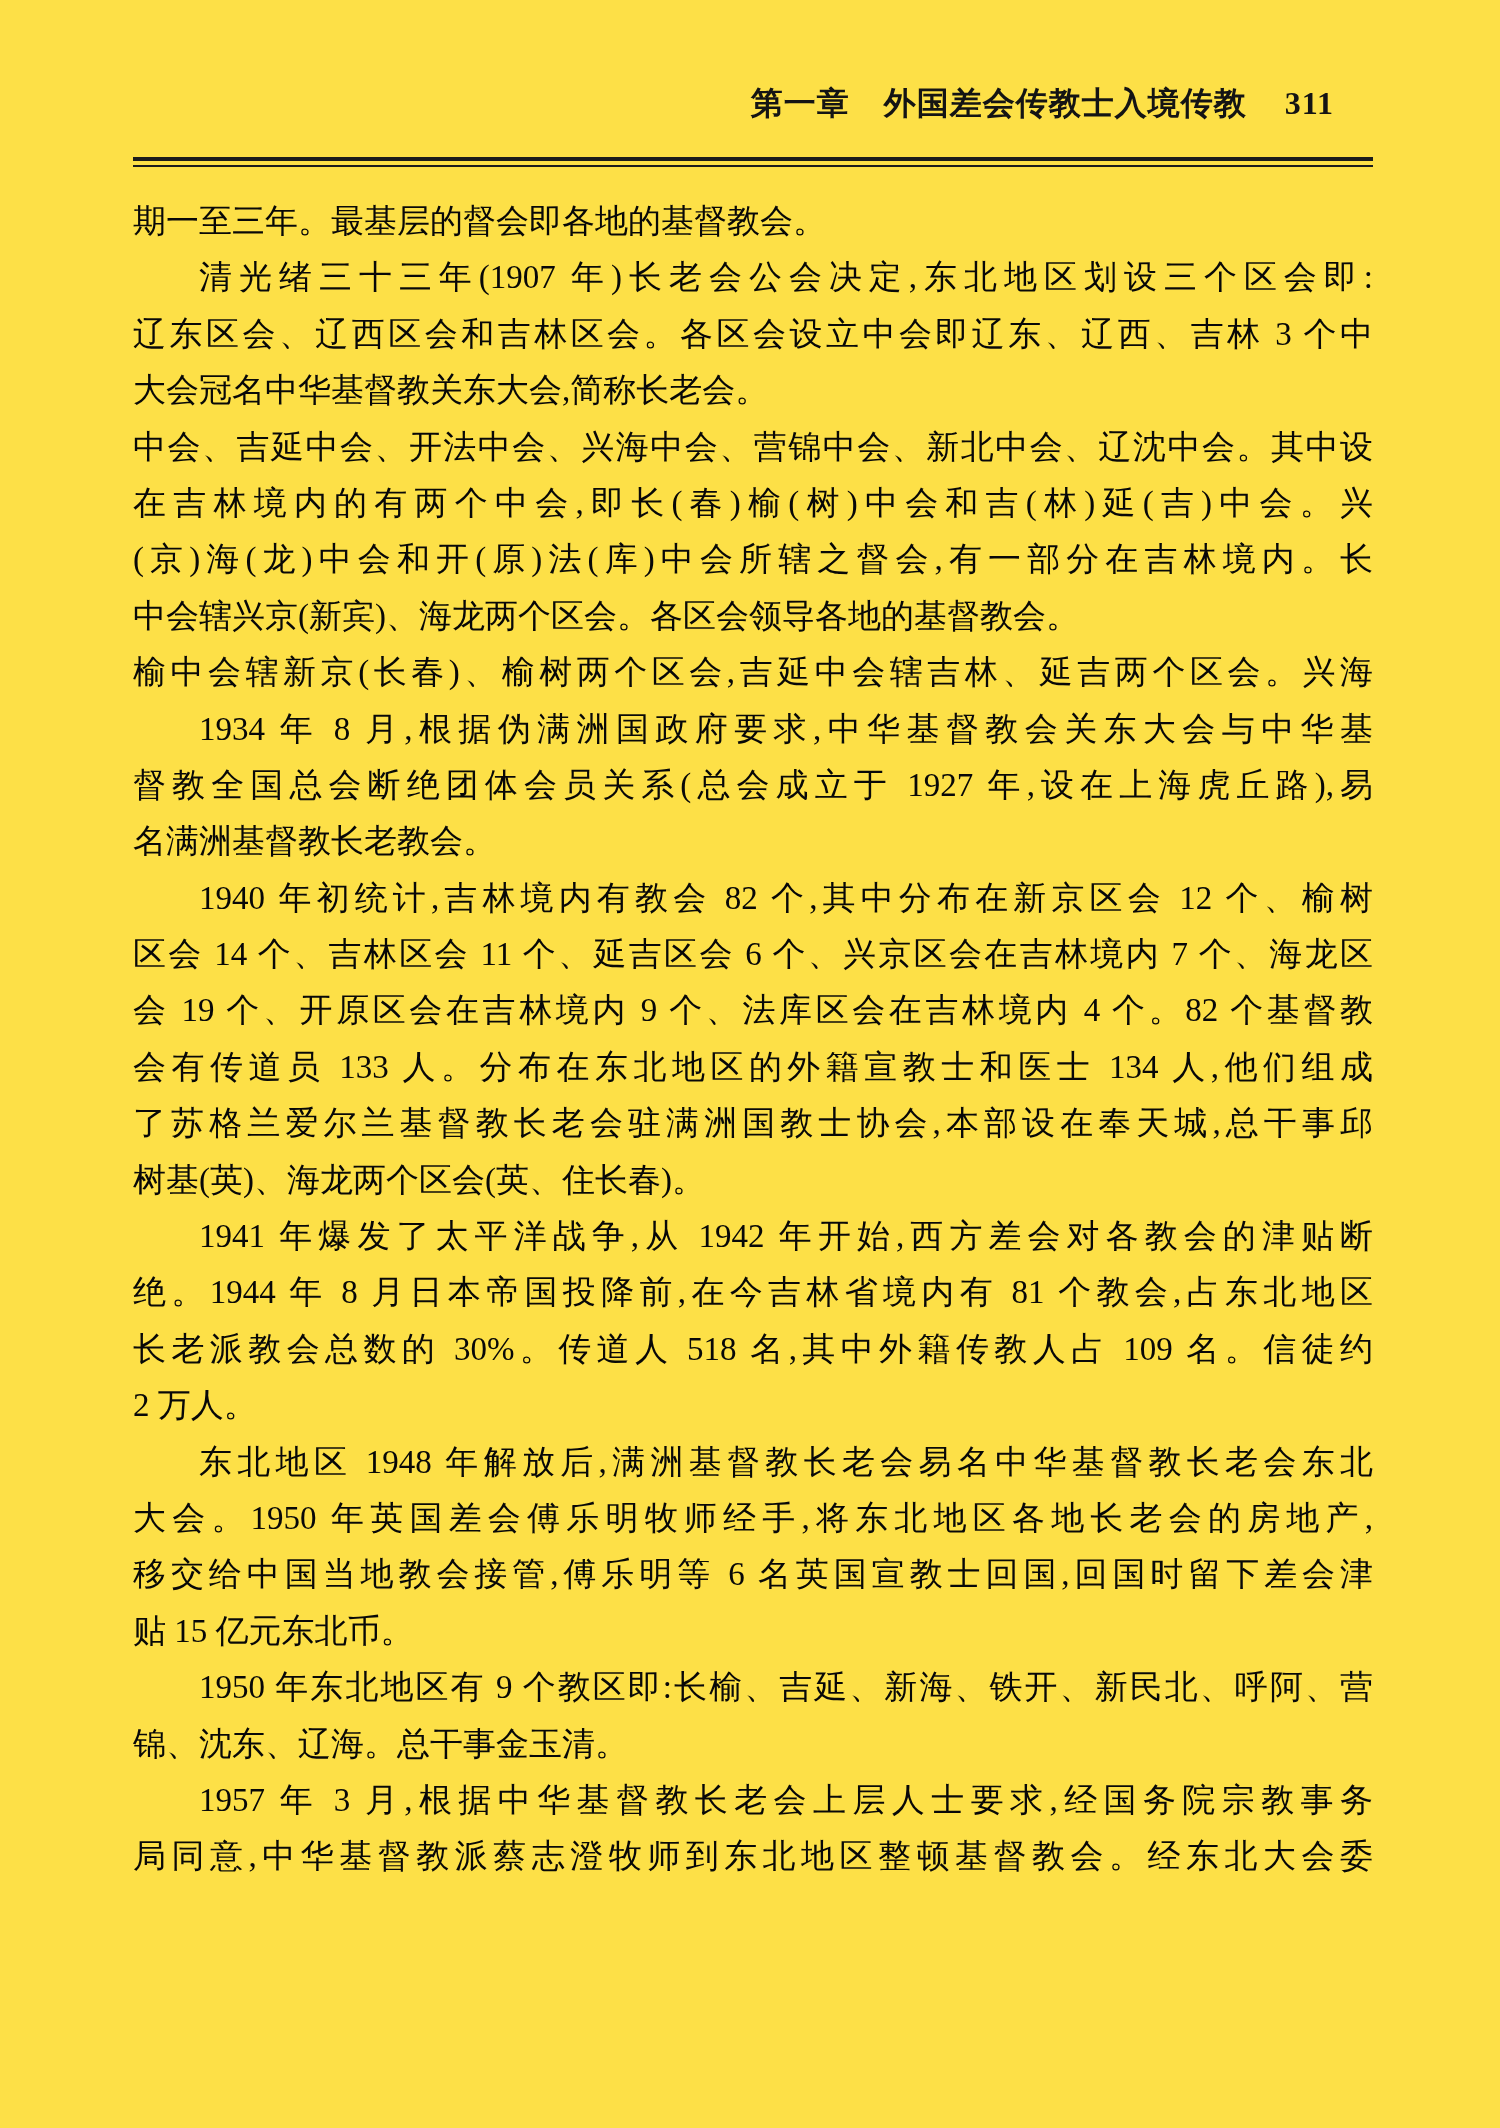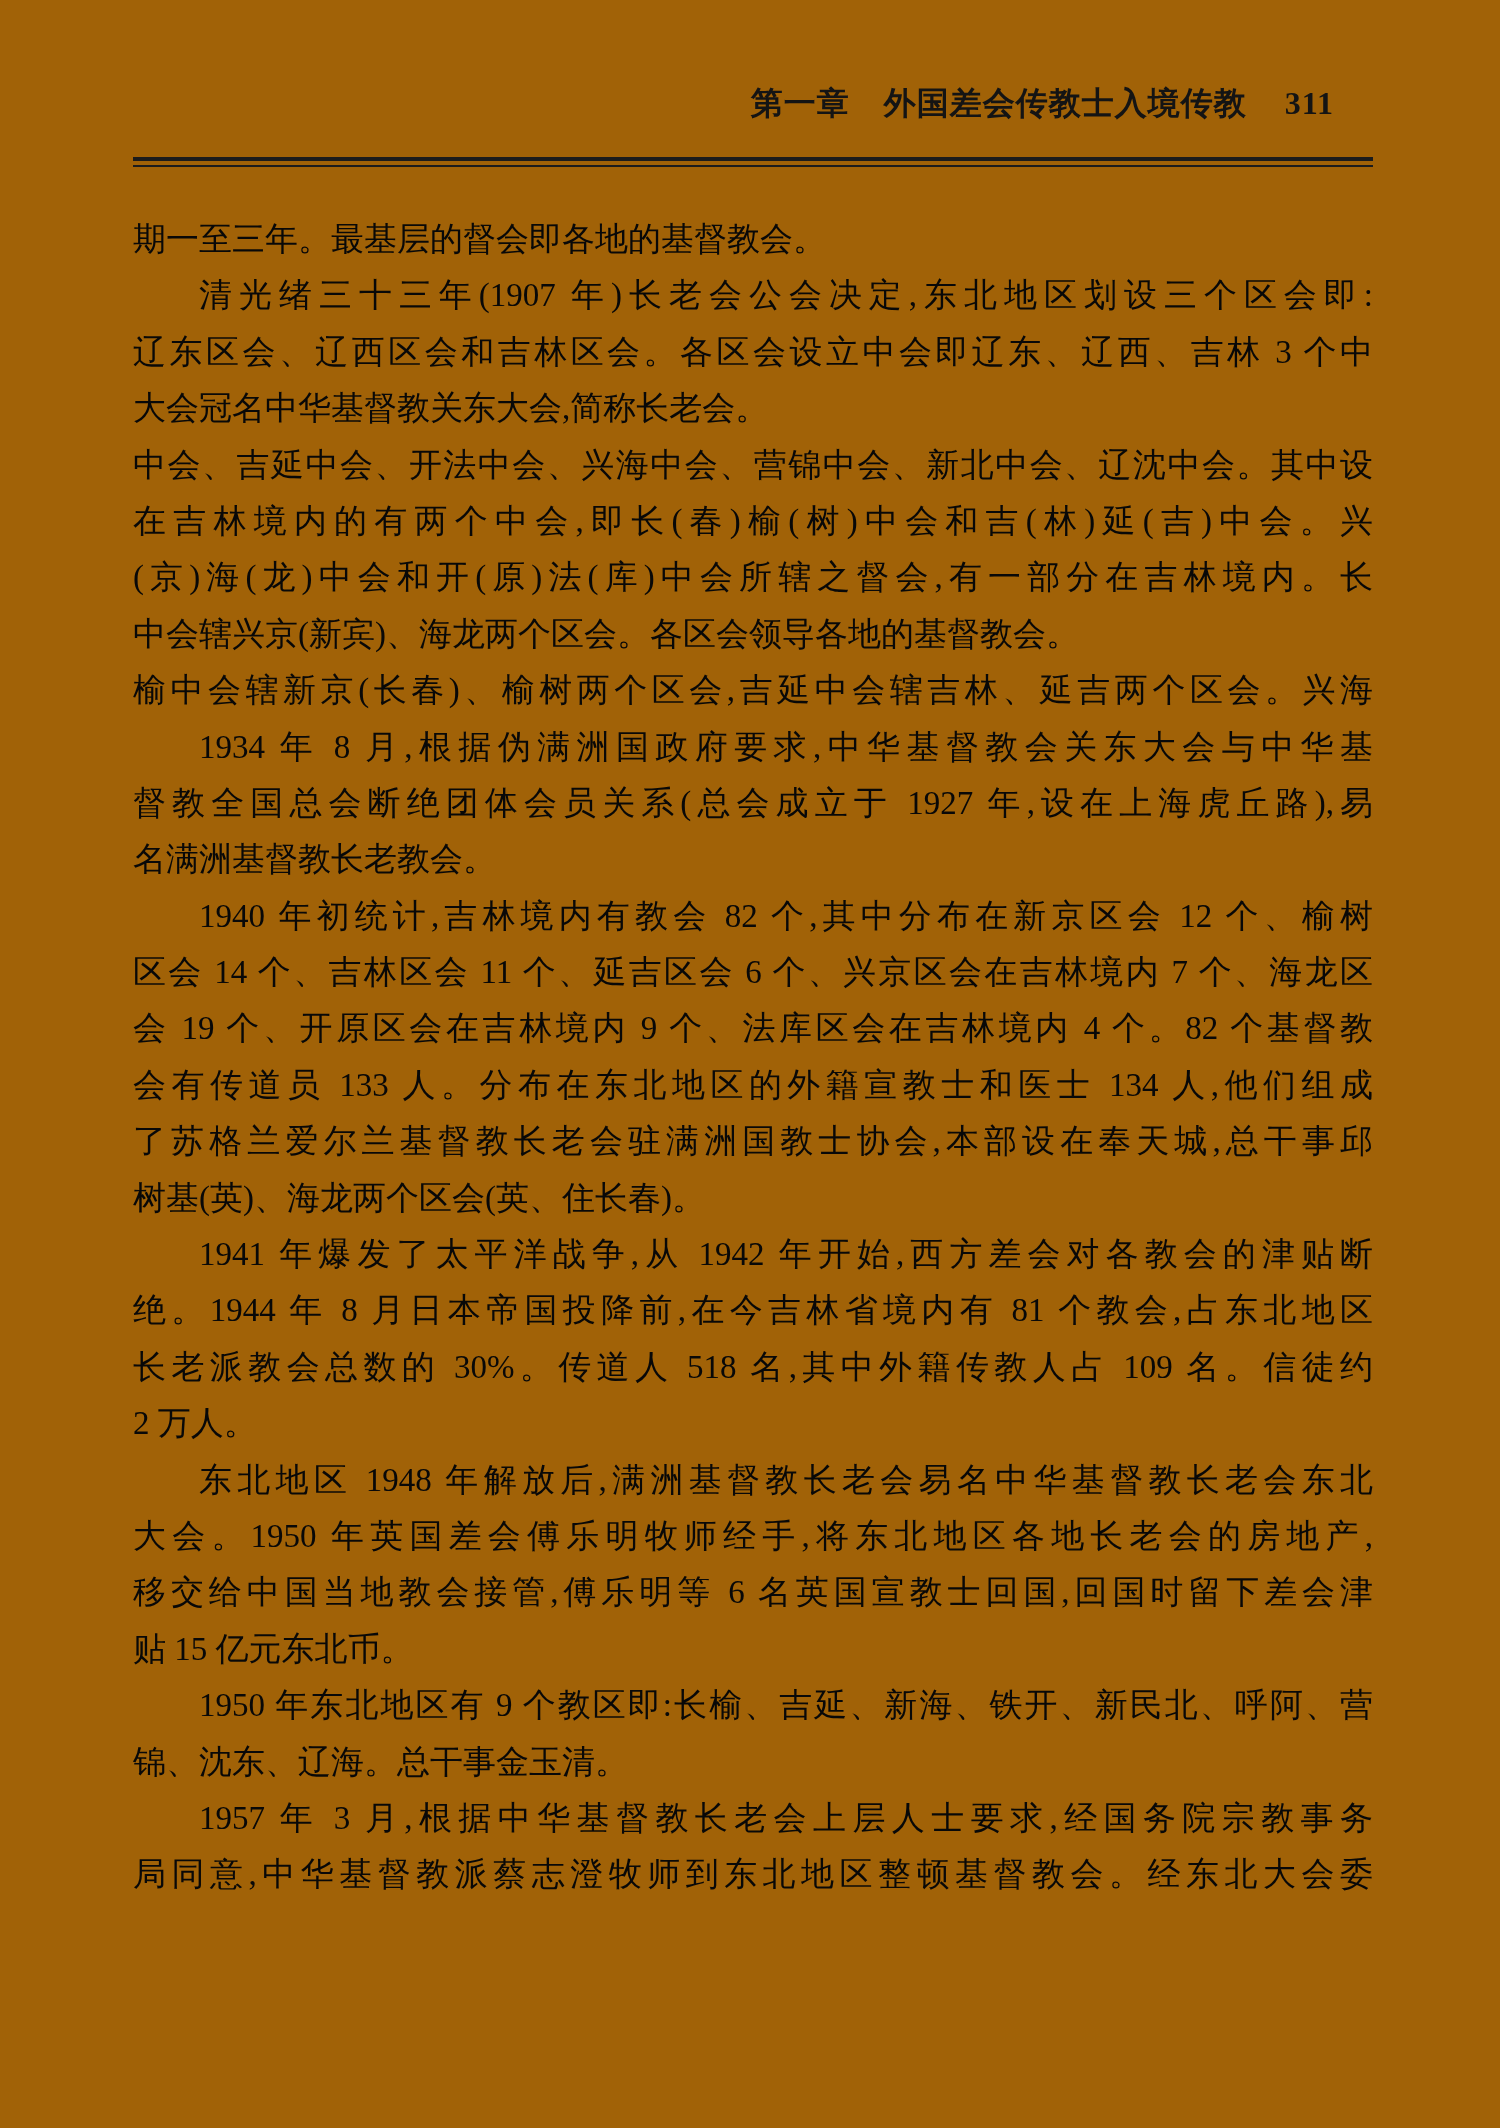--- a/index.html
+++ b/index.html
@@ -1,20 +1,20 @@
 <!DOCTYPE html>
 <html lang="zh"><head>
 <meta charset="utf-8">
 <style>
   html, body { margin: 0; padding: 0; background: #ffffff; }
   .page {
     position: relative;
     width: 1500px;
     height: 2128px;
-    background: #a16207;
+    background: #fde047;
     overflow: hidden;
     color: #0c0c0c;
   }
   .page-header {
     position: absolute;
     top: 84px;
     right: 166px;
     font-family: "Liberation Sans", "DejaVu Sans", sans-serif;
     font-weight: 700;
     font-size: 32px;
@@ -34,21 +34,21 @@
     left: 133px;
     top: 157px;
     width: 1240px;
     height: 4px;
     border-top: 4px solid #1c1c1c;
     border-bottom: 2px solid #1c1c1c;
   }
   .page-body {
     position: absolute;
     left: 133px;
-    top: 211px;
+    top: 193px;
     width: 1240px;
     font-family: "Liberation Serif", "DejaVu Serif", serif;
     font-size: 33px;
     color: #080808;
   }
   .text-line {
     height: 56.4px;
     line-height: 56.4px;
     white-space: normal;
     overflow: hidden;

